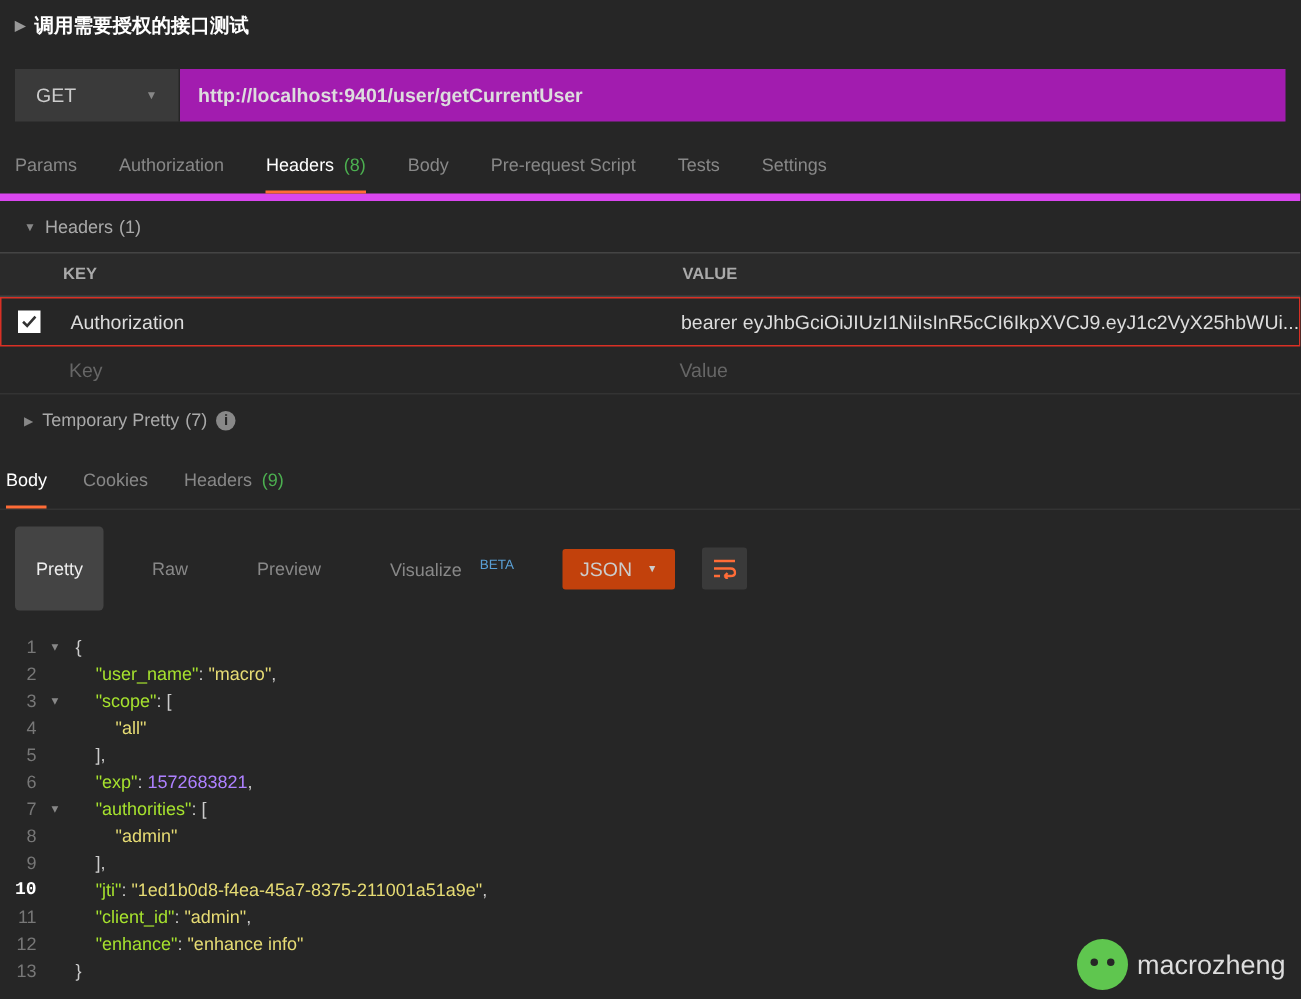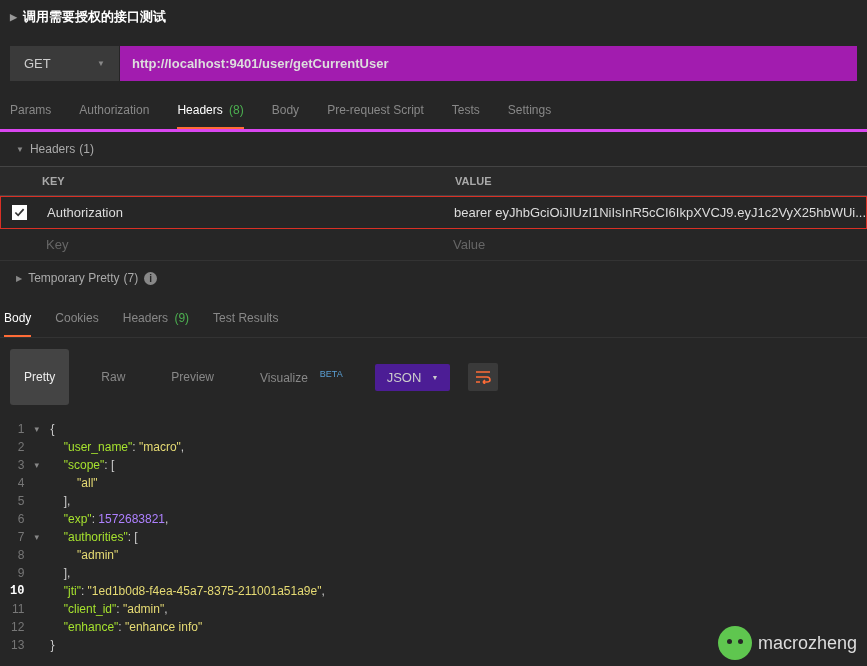--- a/index.html
+++ b/index.html
@@ -6,21 +6,21 @@
     body { background: #262626; color: #ccc; font-size: 13px; width: 867px; height: 666px; overflow: hidden; }
     
     .section-header { display: flex; align-items: center; padding: 8px 10px; color: #fff; font-size: 13px; font-weight: bold; }
     .section-header .triangle { margin-right: 6px; font-size: 9px; color: #999; }
     
     .request-bar { display: flex; margin: 12px 10px; }
     .method-select { background: #3a3a3a; color: #ccc; padding: 10px 14px; display: flex; align-items: center; gap: 30px; border-right: 1px solid #262626; min-width: 110px; justify-content: space-between; }
     .method-select .caret { font-size: 8px; color: #888; }
     .url-input { flex: 1; background: #a21caf; padding: 10px 12px; color: #ddd; font-weight: bold; }
     
-    .tabs { display: flex; padding: 0 10px; border-bottom: 3px solid #d946ef; gap: 28px; font-size: 12px; }
+    .tabs { display: flex; padding: 0 10px; border-bottom: 5px solid #d946ef; gap: 28px; font-size: 12px; }
     .tab { padding: 10px 0; color: #888; cursor: pointer; }
     .tab.active { color: #fff; border-bottom: 2px solid #ff6c37; }
     .tab.active .count { color: #4caf50; }
     .count { color: #4caf50; margin-left: 3px; }
     
     .subhead { display: flex; align-items: center; padding: 10px 16px; color: #aaa; font-size: 12px; }
     .subhead .triangle { margin-right: 6px; font-size: 8px; color: #888; }
     .subhead .count2 { color: #aaa; margin-left: 4px; }
     
     .header-table { width: 100%; }
@@ -41,21 +41,21 @@
     .info-icon { display: inline-flex; width: 13px; height: 13px; border-radius: 50%; background: #888; color: #262626; font-size: 10px; justify-content: center; align-items: center; margin-left: 6px; font-weight: bold; }
     
     .resp-tabs { display: flex; padding: 0 4px; border-bottom: 1px solid #333; gap: 24px; font-size: 12px; margin-top: 6px; }
     .rtab { padding: 10px 0; color: #888; cursor: pointer; }
     .rtab.active { color: #fff; border-bottom: 2px solid #ff6c37; }
     
     .toolbar { display: flex; align-items: center; padding: 10px 10px; gap: 18px; }
     .tool-btn { padding: 21px 14px; color: #888; border-radius: 3px; font-size: 12px; cursor: pointer; }
     .tool-btn.active { background: #444; color: #eee; }
     .beta { color: #5a9fd4; font-size: 9px; vertical-align: super; margin-left: 12px; }
-    .json-select { background: #4c1d95; padding: 6px 12px; display: flex; align-items: center; gap: 10px; color: #ccc; border-radius: 2px; }
+    .json-select { background: #c2410c; padding: 6px 12px; display: flex; align-items: center; gap: 10px; color: #ccc; border-radius: 2px; }
     .json-select .caret { font-size: 7px; }
     .wrap-btn { background: #3a3a3a; width: 30px; height: 28px; display: flex; align-items: center; justify-content: center; border-radius: 2px; }
     .wrap-btn svg { stroke: #ff6c37; }
     
     .code-area { display: flex; font-family: Consolas, Monaco, monospace; font-size: 12px; line-height: 18px; padding-top: 4px; }
     .line-nums { text-align: right; padding: 0 10px; color: #777; user-select: none; }
     .line-nums div { height: 18px; }
     .line-nums .hl-line { color: #fff; font-weight: bold; font-family: Liberation Mono, monospace; }
     .gutter { width: 16px; }
     .gutter div { height: 18px; position: relative; }
@@ -138,21 +138,20 @@
   <span class="info-icon">i</span>
 </div>
 
 <div class="resp-tabs">
   <div class="rtab active">Body</div>
   <div class="rtab">Cookies</div>
   <div class="rtab">
     <span>Headers</span>
     <span class="count">(9)</span>
   </div>
-  <div class="rtab">Test Results</div>
 </div>
 
 <div class="toolbar">
   <div class="tool-btn active">Pretty</div>
   <div class="tool-btn">Raw</div>
   <div class="tool-btn">Preview</div>
   <div class="tool-btn">
     <span>Visualize</span><span class="beta">BETA</span>
   </div>
   <div class="json-select">

